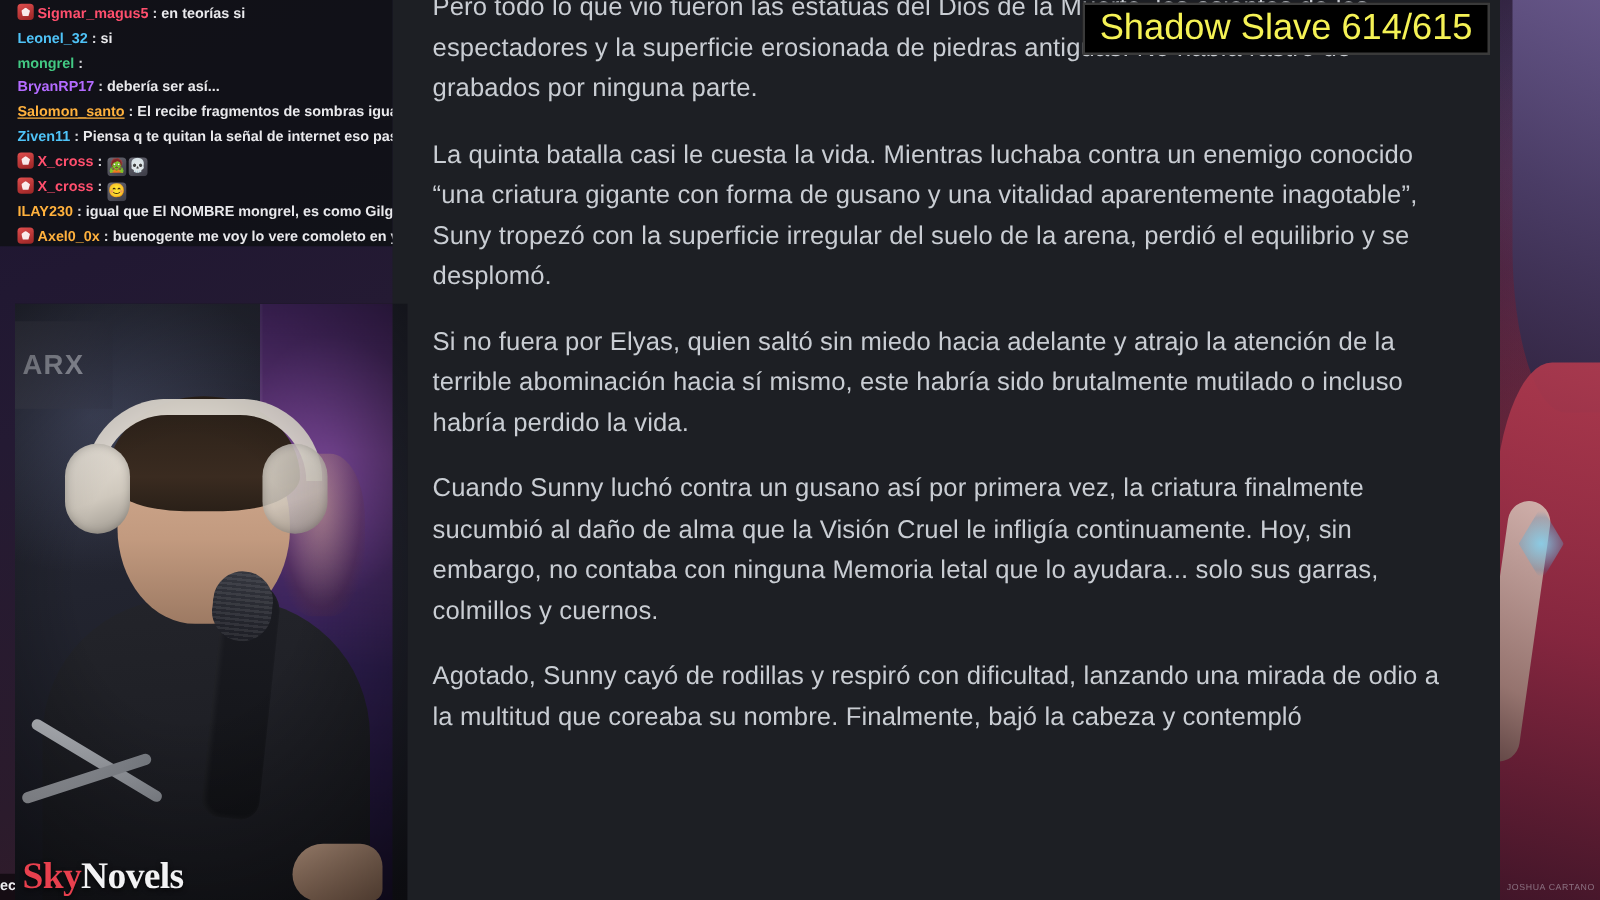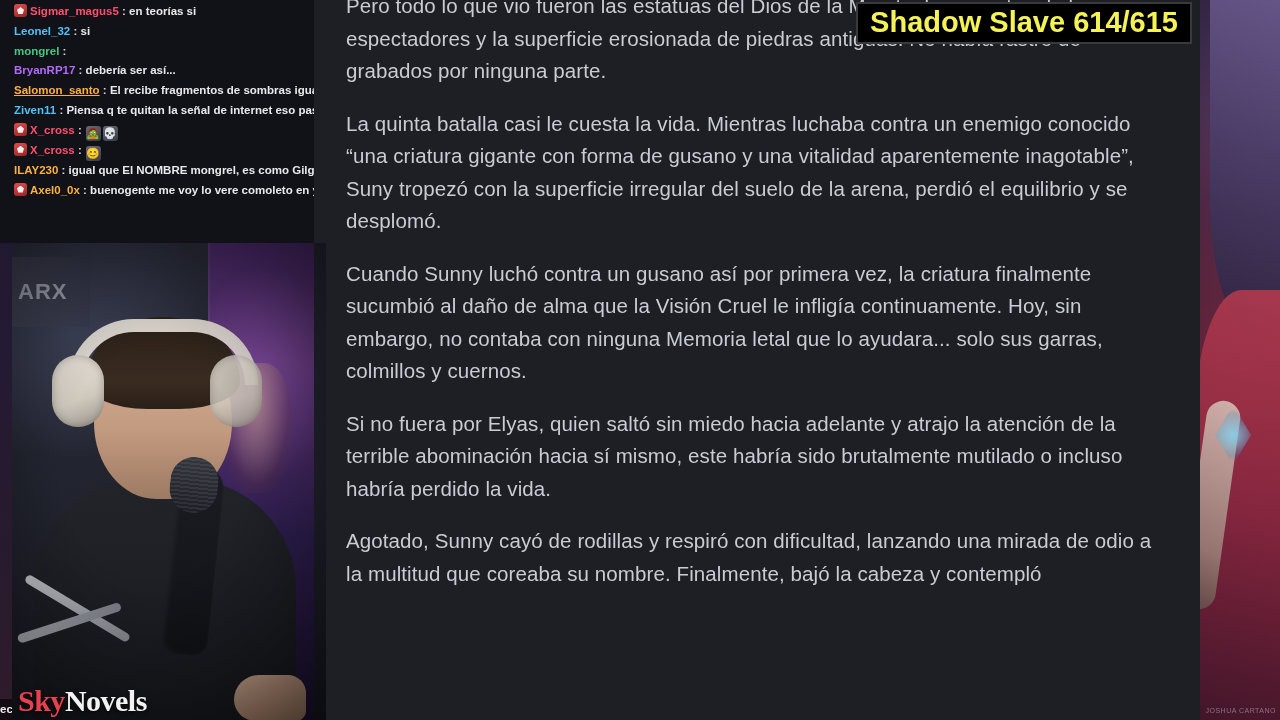--- a/index.html
+++ b/index.html
@@ -111,21 +111,21 @@
   .reader p.first {
     margin-top: -10px;
   }
 
   
   .chat {
     position: absolute;
     left: 0;
     top: 0;
     width: 314px;
-    height: 243px;
+    height: 197px;
     background: rgba(16,17,22,0.92);
     overflow: hidden;
     padding-top: 2px;
     box-sizing: border-box;
   }
   .chat-line {
     font-family: "Liberation Sans", sans-serif;
     font-size: 11.5px;
     font-weight: bold;
     line-height: 19.8px;
@@ -370,21 +370,21 @@
   .title-banner {
     position: absolute;
     right: 88px;
     top: 2px;
     background: #000;
     border: 2px solid #3a3a3a;
     padding: 1px 12px 3px 12px;
     color: #f5f255;
     font-family: "Liberation Sans", sans-serif;
     font-size: 29px;
-    font-weight: bold;
+    font-weight: normal;
     line-height: 34px;
     white-space: nowrap;
     margin-left: 36px;
   }
 </style>
 </head>
 <body>
 
 <div id="stage">
 
@@ -394,22 +394,22 @@
     <div class="bg-cloak"></div>
     <div class="bg-arm"></div>
     <div class="bg-glow"></div>
     <div class="bg-watermark">JOSHUA CARTANO</div>
   </div>
 
   <div class="reader">
     <div class="reader-inner">
       <p class="first">Pero todo lo que vio fueron las estatuas del Dios de la Muerte, los asientos de los espectadores y la superficie erosionada de piedras antiguas. No había rastro de grabados por ninguna parte.</p>
       <p>La quinta batalla casi le cuesta la vida. Mientras luchaba contra un enemigo conocido “una criatura gigante con forma de gusano y una vitalidad aparentemente inagotable”, Suny tropezó con la superficie irregular del suelo de la arena, perdió el equilibrio y se desplomó.</p>
+      <p>Si no fuera por Elyas, quien saltó sin miedo hacia adelante y atrajo la atención de la terrible abominación hacia sí mismo, este habría sido brutalmente mutilado o incluso habría perdido la vida.</p>
       <p>Cuando Sunny luchó contra un gusano así por primera vez, la criatura finalmente sucumbió al daño de alma que la Visión Cruel le infligía continuamente. Hoy, sin embargo, no contaba con ninguna Memoria letal que lo ayudara... solo sus garras, colmillos y cuernos.</p>
-      <p>Si no fuera por Elyas, quien saltó sin miedo hacia adelante y atrajo la atención de la terrible abominación hacia sí mismo, este habría sido brutalmente mutilado o incluso habría perdido la vida.</p>
       <p>Agotado, Sunny cayó de rodillas y respiró con dificultad, lanzando una mirada de odio a la multitud que coreaba su nombre. Finalmente, bajó la cabeza y contempló</p>
     </div>
   </div>
 
   <div class="chat" id="chat-list">
       <div class="chat-line"><span class="chat-badge"></span><span class="user" style="color: rgb(255, 79, 109);">Sigmar_magus5</span><span class="sep"> : </span><span class="msg">en teorías si</span></div>
       <div class="chat-line"><span class="user" style="color: rgb(79, 195, 247);">Leonel_32</span><span class="sep"> : </span><span class="msg">si</span></div>
       <div class="chat-line"><span class="user" style="color: rgb(67, 201, 131);">mongrel</span><span class="sep"> : </span></div>
       <div class="chat-line"><span class="user" style="color: rgb(179, 107, 255);">BryanRP17</span><span class="sep"> : </span><span class="msg">debería ser así...</span></div>
       <div class="chat-line"><span class="user" style="color: rgb(255, 177, 61); text-decoration: underline;">Salomon_santo</span><span class="sep"> : </span><span class="msg">El recibe fragmentos de sombras igual</span></div>

